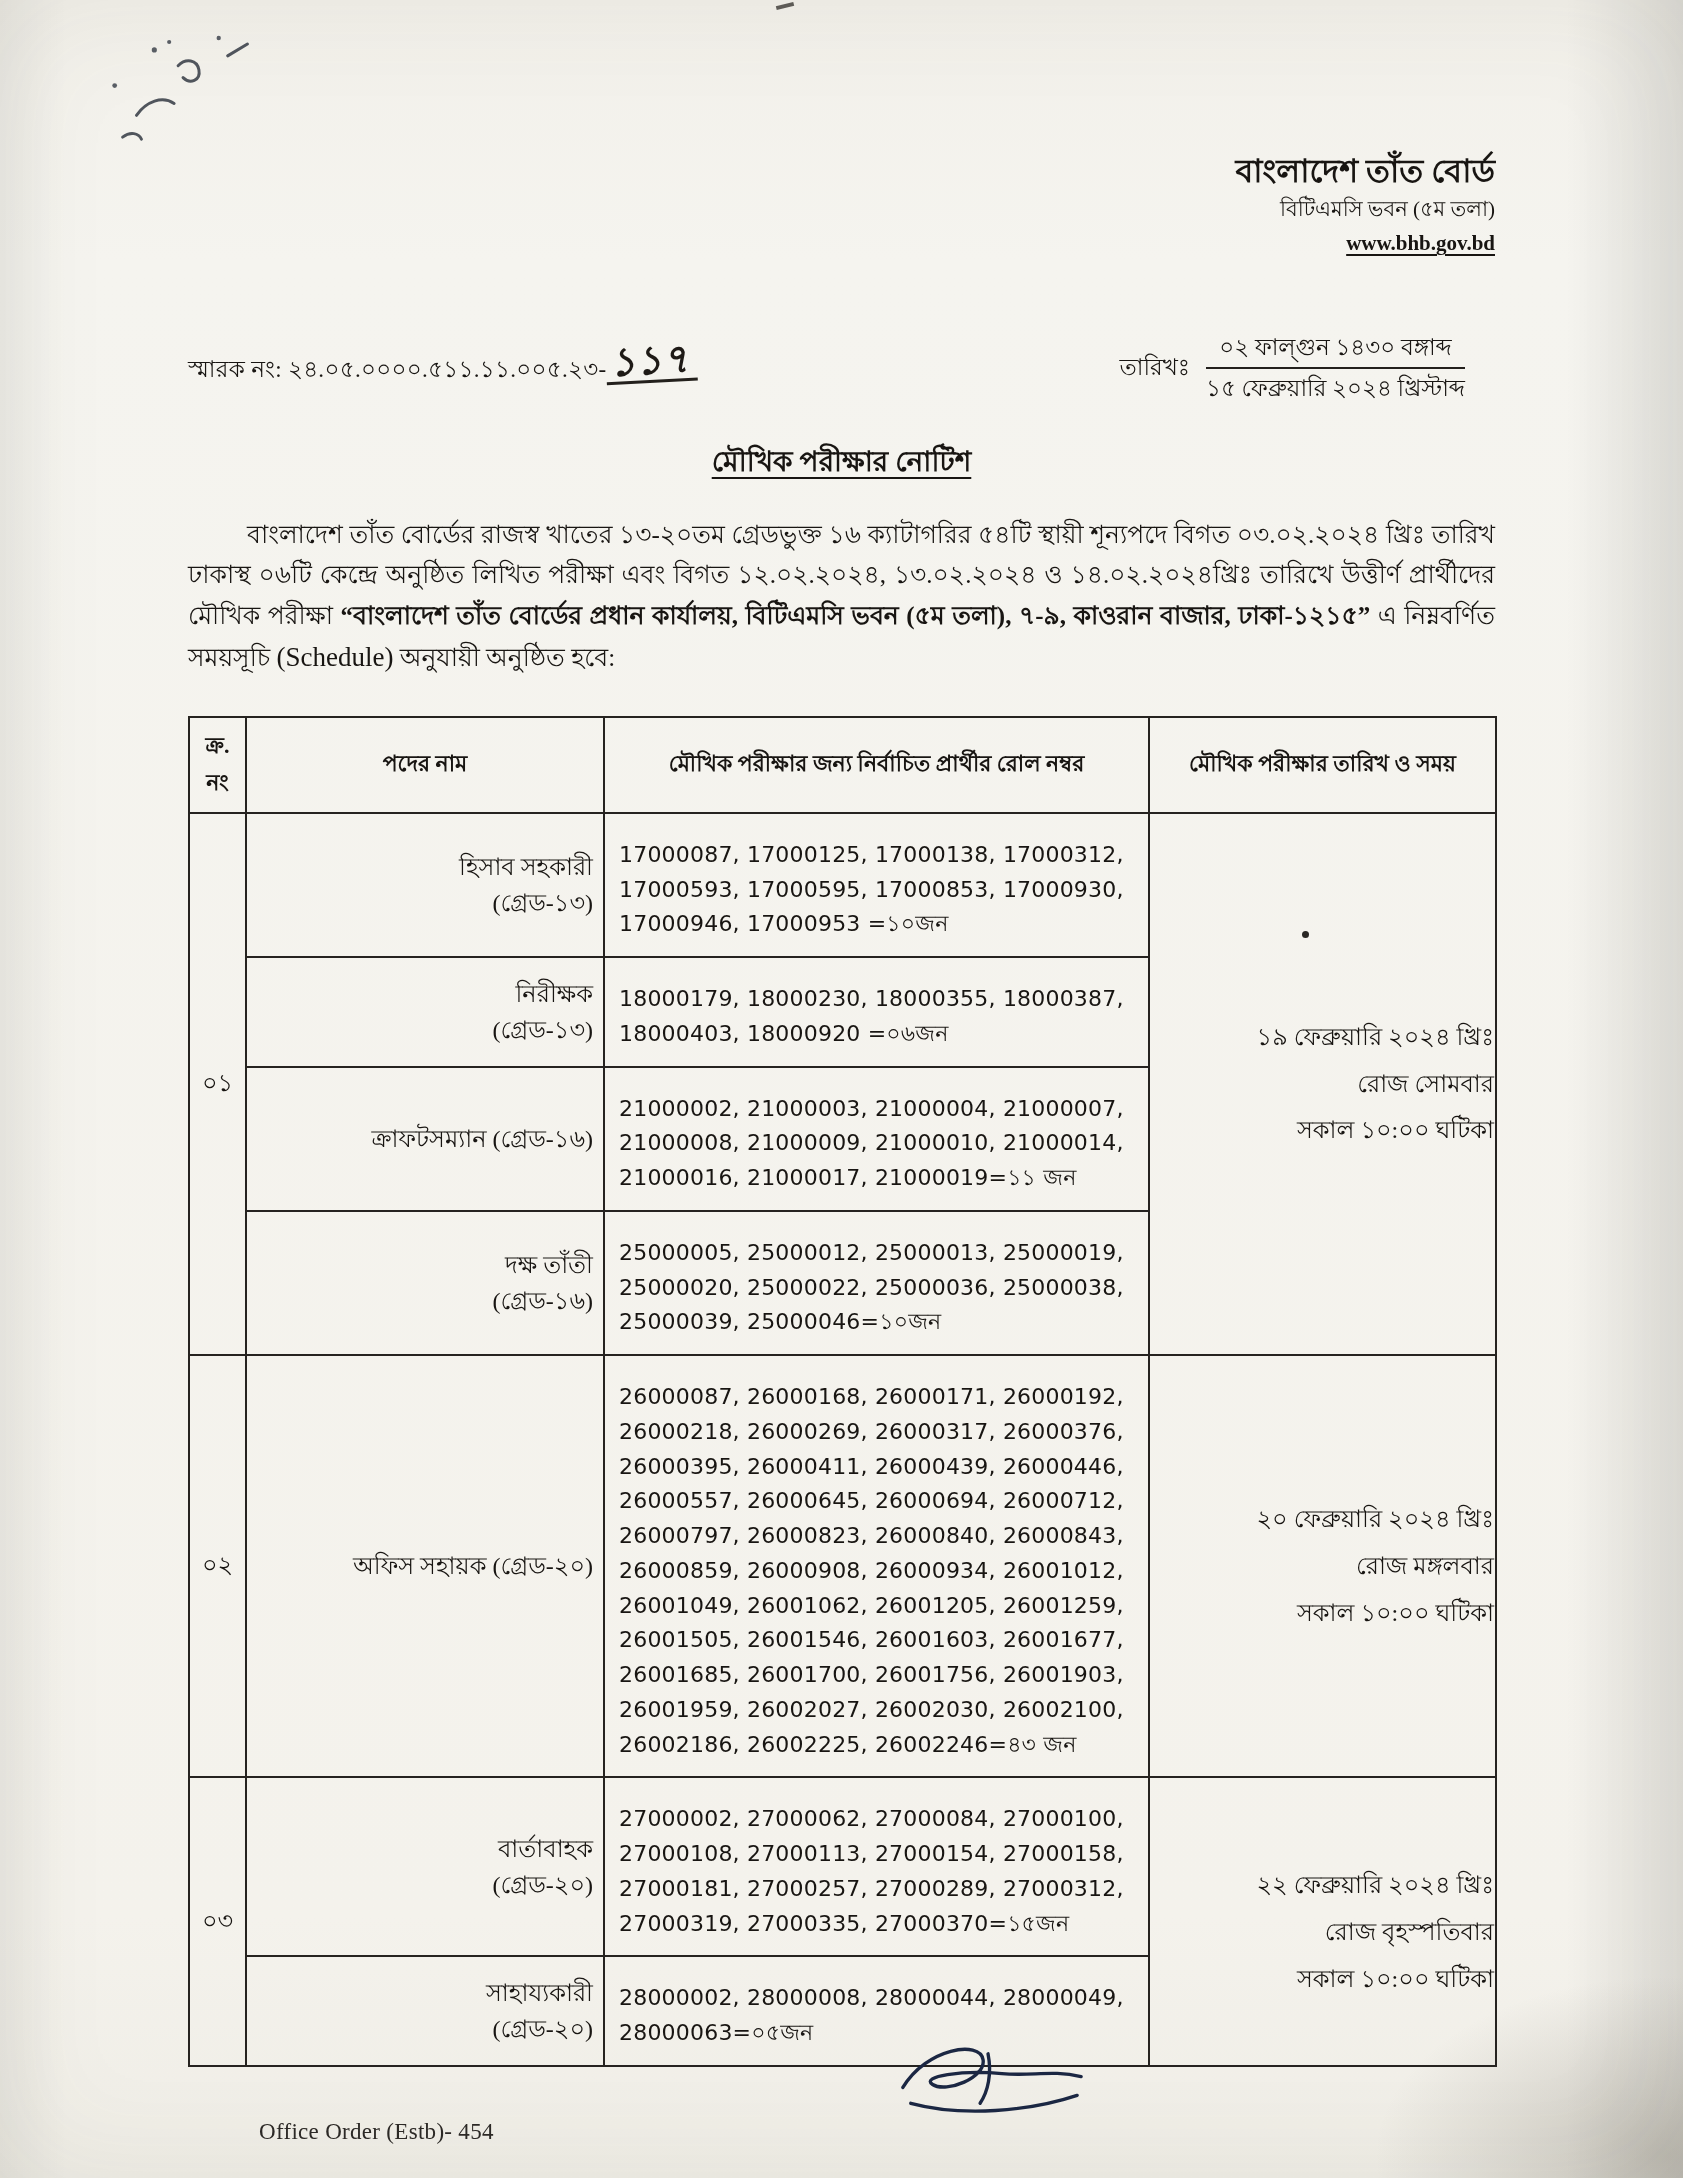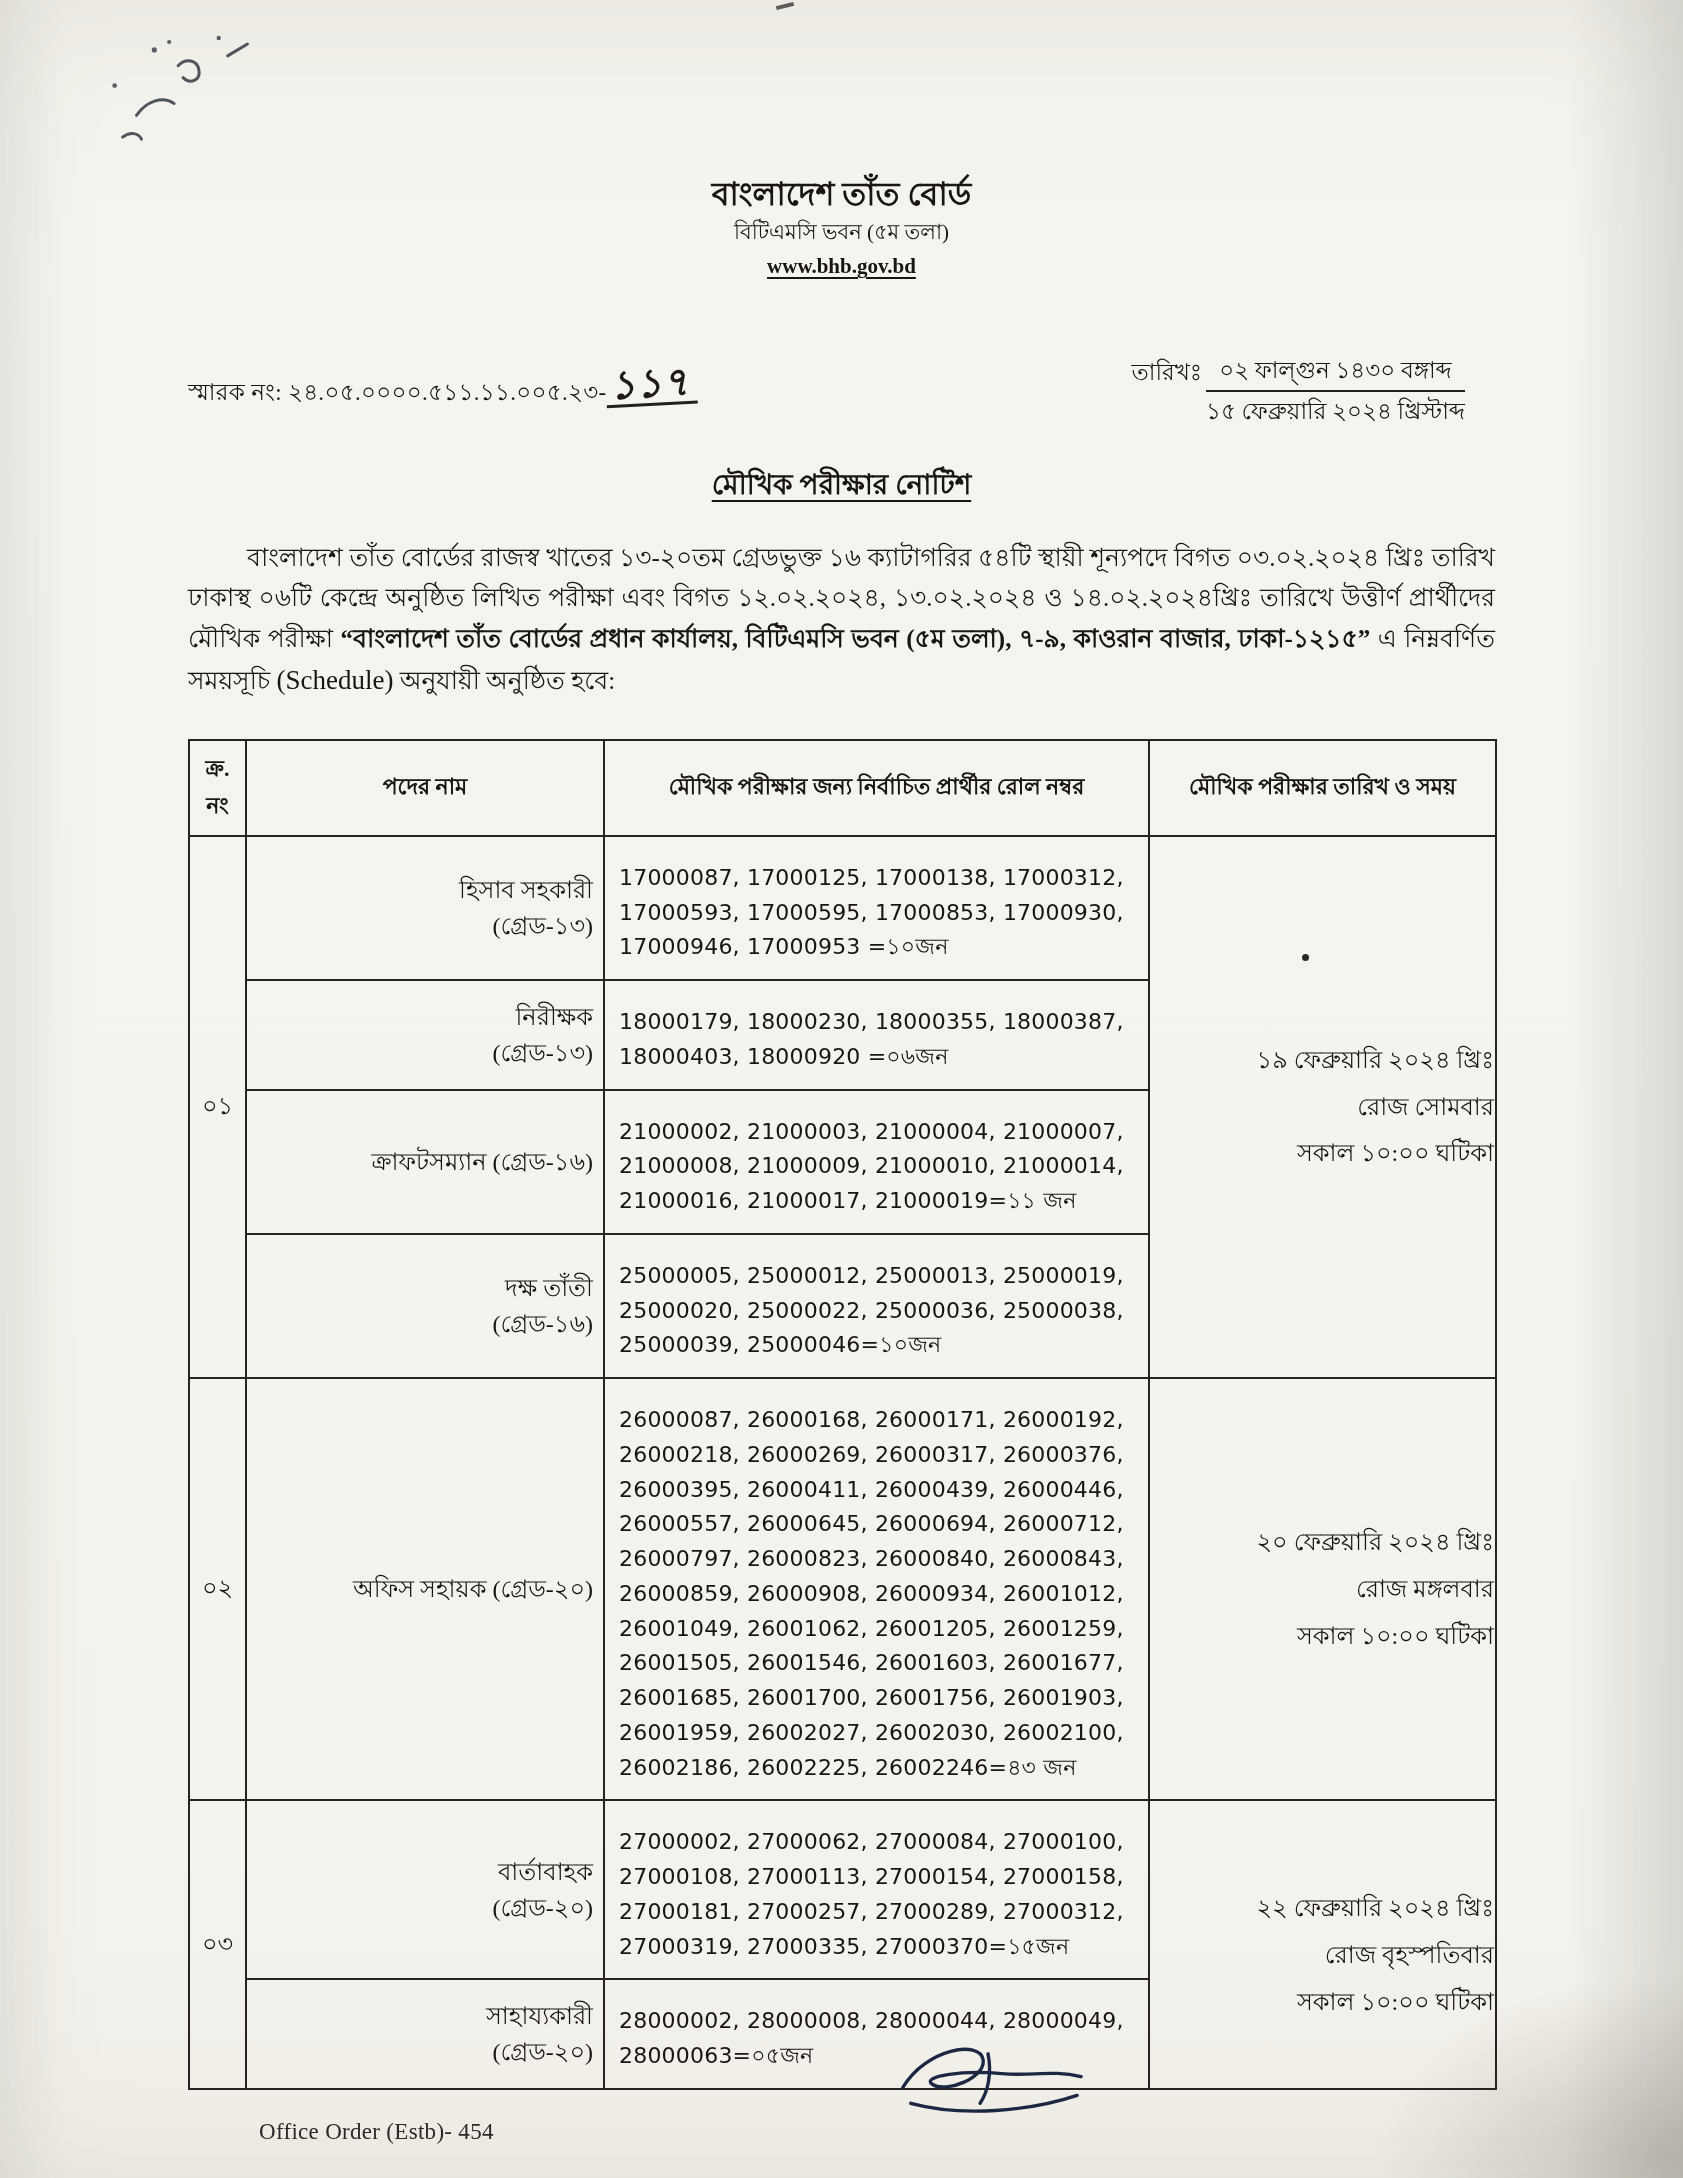--- a/index.html
+++ b/index.html
@@ -20,21 +20,21 @@
       linear-gradient(90deg, rgba(0,0,0,0.045) 0%, transparent 4%, transparent 93%, rgba(0,0,0,0.09) 100%),
       linear-gradient(180deg, #f2f0ea 0%, #f5f4ef 12%, #f4f2ec 88%, #efede6 100%);
     box-shadow: inset 0 0 119px rgba(90,85,70,0.08);
   }
   .content {
     position: absolute;
     top: 149px; left: 188px; right: 188px;
   }
 
   
-  .letterhead { text-align: center; margin-top: 23px; }
+  .letterhead { text-align: right; }
   .org-name { font-size: 32px; font-weight: bold; line-height: 44px; }
   .org-sub  { font-size: 21px; line-height: 33px; }
   .org-site { font-size: 21px; line-height: 34px; font-weight: bold;
               text-decoration: underline; text-underline-offset: 4px; }
 
   
   .memo-row {
     margin-top: 71px;
     display: flex; justify-content: space-between; align-items: center;
     font-size: 23px;
@@ -43,21 +43,21 @@
   .handwritten {
     display: inline-block;
     font-size: 40px; font-weight: bold;
     font-style: italic;
     transform: rotate(-3deg) translateY(-3px);
     border-bottom: 3px solid #23201c;
     padding: 0 8px 1px 4px;
     line-height: 0.9;
     color: #1e1a16;
   }
-  .date-block { display: flex; align-items: flex-start; gap: 4px; margin-right: 30px; }
+  .date-block { display: flex; align-items: center; gap: 16px; margin-right: 30px; }
   .date-stack { text-align: center; line-height: 1.45; }
   .date-rule { border-top: 2px solid #23201c; margin: 3px 0; }
 
   
   .notice-title {
     margin-top: 34px;
     text-align: center;
     font-size: 28px; font-weight: bold;
     text-decoration: underline;
     text-underline-offset: 6px;

